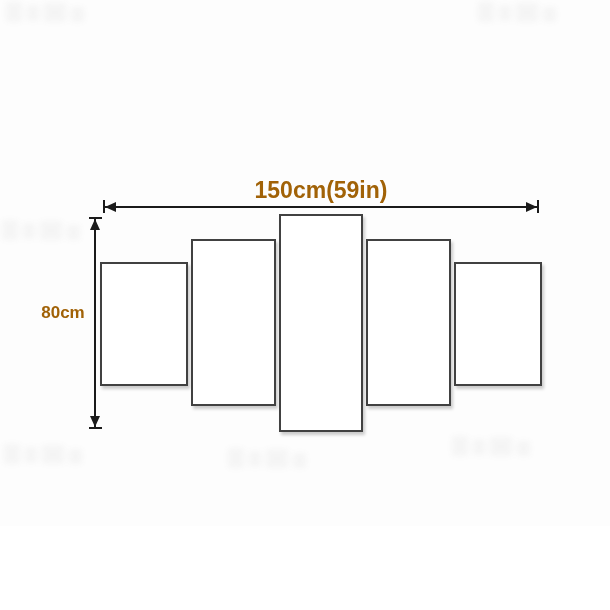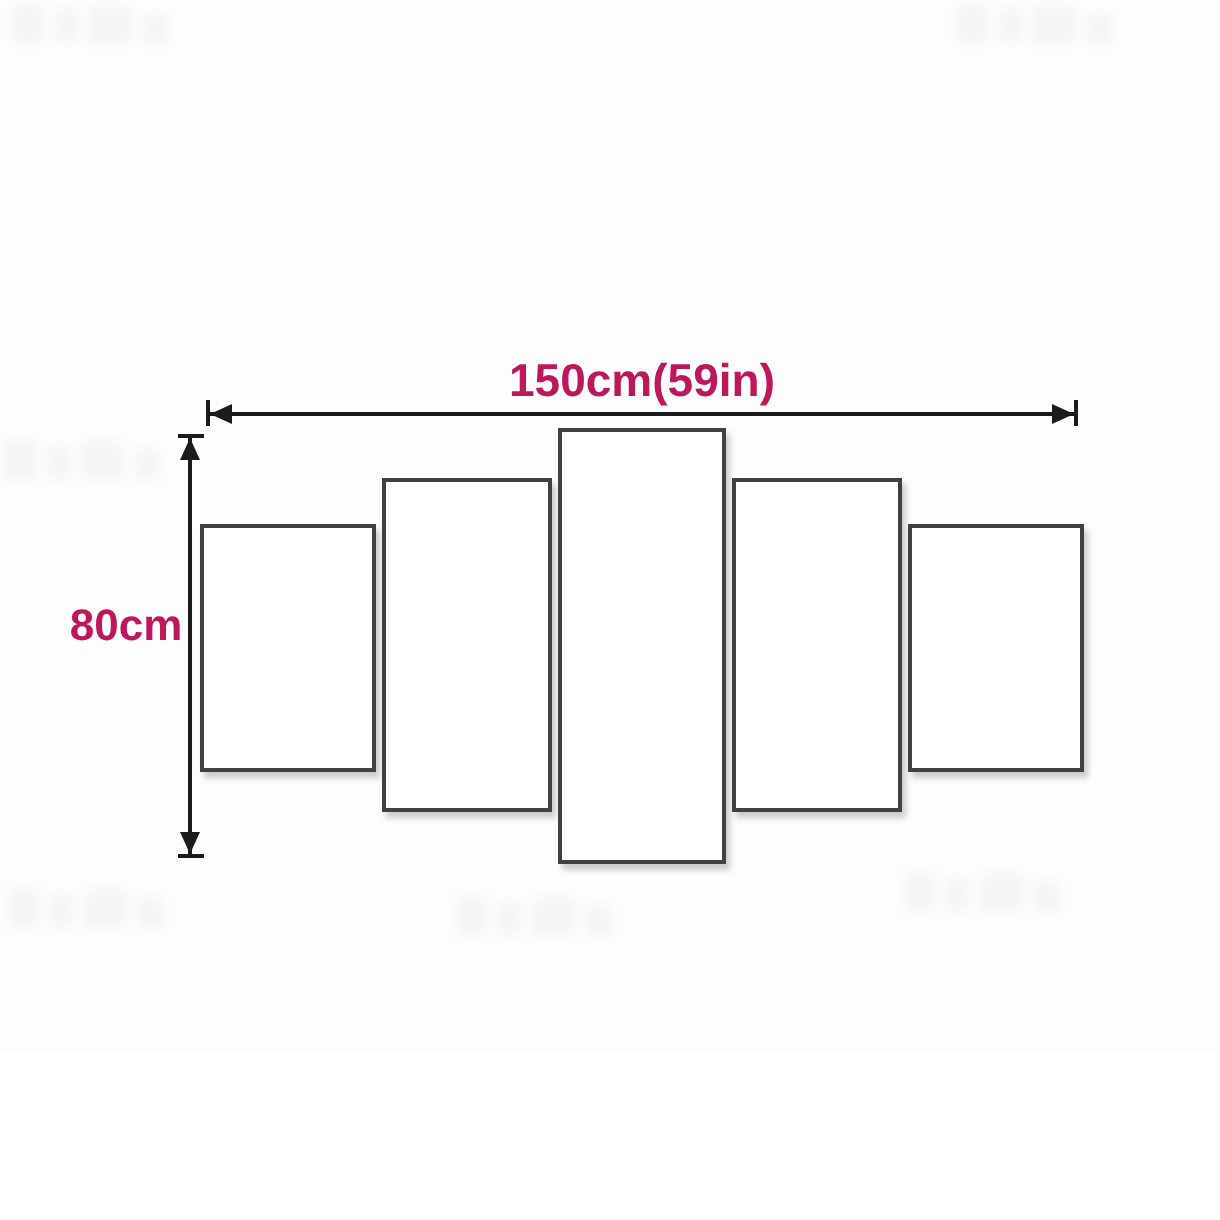--- a/index.html
+++ b/index.html
@@ -7,21 +7,21 @@
     padding: 0;
     background: #ffffff;
   }
   .stage {
     position: relative;
     width: 610px;
     height: 526px;
     background: #fdfdfd;
     overflow: hidden;
     font-family: "Liberation Sans", sans-serif;
-    color: #be185d;
+    color: #a16207;
   }
 
   
   .panel {
     position: absolute;
     box-sizing: border-box;
     background: #ffffff;
     border: 2px solid #414141;
     box-shadow: 2px 3px 3px rgba(0,0,0,0.20);
   }
@@ -75,21 +75,21 @@
     text-align: center;
     font-size: 23px;
     font-weight: 600;
     letter-spacing: 0px;
     white-space: nowrap;
   }
   .height-label {
     position: absolute;
     left: 16px; top: 301px; width: 94px;
     text-align: center;
-    font-size: 22px;
+    font-size: 17px;
     font-weight: 600;
     line-height: 23px;
   }
 
   
   .wm {
     position: absolute;
     display: flex;
     gap: 5px;
     opacity: 0.05;

